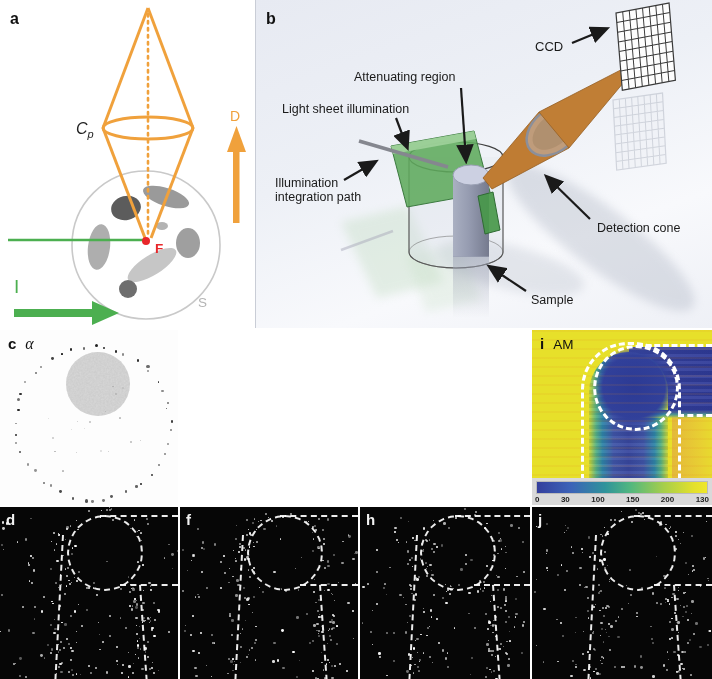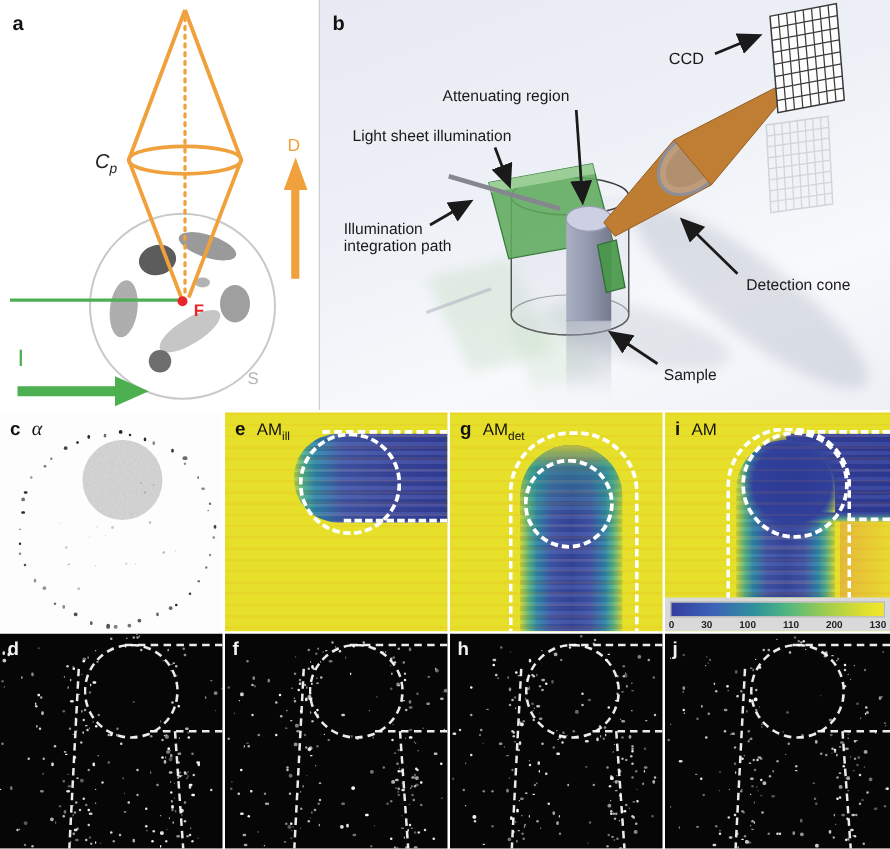--- a/index.html
+++ b/index.html
@@ -291,40 +291,21 @@
         <div class="cdot" style="left: 70.8px; top: 98.6px; height: 1.6px; width: 1.6px; background: rgb(138, 138, 138); opacity: 0.3;"></div>
         <div class="cdot" style="left: 107.9px; top: 120.7px; height: 1.4px; width: 1.4px; background: rgb(138, 138, 138); opacity: 0.47;"></div>
         <div class="cdot" style="left: 139.8px; top: 109.9px; height: 1.1px; width: 1.1px; background: rgb(138, 138, 138); opacity: 0.49;"></div>
         <div class="cdot" style="left: 48.1px; top: 87.6px; height: 1.4px; width: 1.4px; background: rgb(138, 138, 138); opacity: 0.31;"></div>
         <div class="cdot" style="left: 52.3px; top: 107.1px; height: 1.9px; width: 1.9px; background: rgb(138, 138, 138); opacity: 0.48;"></div>
         <div class="cdot" style="left: 75.8px; top: 122.3px; height: 1.1px; width: 1.1px; background: rgb(138, 138, 138); opacity: 0.47;"></div>
         <div class="cdot" style="left: 83.9px; top: 97.8px; height: 1.3px; width: 1.3px; background: rgb(138, 138, 138); opacity: 0.31;"></div>
       </div>
   </div>
 
-  <div id="panel-e" class="panel heat">
-    <div id="e-band"></div>
-    <div class="streaks"></div>
-    <div class="dash-h" style="top:14px;left:78px;right:0;"></div>
-    <div class="dash-h" style="top:85px;left:95px;right:0;"></div>
-    <div class="dash-circle" style="left:59px;top:16px;width:76px;height:76px;"></div>
-    <div class="heat-title">
-      <b>e</b><span class="am"><span>AM</span><sub>ill</sub></span>
-    </div>
-  </div>
-
-  <div id="panel-g" class="panel heat">
-    <div id="g-col"></div>
-    <div class="streaks"></div>
-    <div class="dash-cap" style="left:47px;width:98px;top:15px;bottom:-4px;border-radius:49px 49px 0 0;"></div>
-    <div class="dash-circle" style="left:59px;top:37px;width:66px;height:66px;"></div>
-    <div class="heat-title">
-      <b>g</b><span class="am"><span>AM</span><sub>det</sub></span>
-    </div>
-  </div>
+
 
   <div id="panel-i" class="panel heat">
     <div id="i-orange"></div>
     <div id="i-band"></div>
     <div id="i-band-bottom-fade"></div>
     <div id="i-col"></div>
     <div id="i-junction"></div>
     <div class="streaks"></div>
     <div class="dash-cap" style="left:49px;width:94px;top:12px;bottom:23px;border-radius:47px 47px 0 0;"></div>
     <div class="dash-h" style="top:14px;left:105px;right:0;"></div>
@@ -332,21 +313,21 @@
     <div class="dash-circle" style="left:61px;top:15px;width:80px;height:80px;"></div>
     <div class="heat-title">
       <b>i</b><span class="am">AM</span>
     </div>
     <div id="colorbar">
       <div class="bar"></div>
       <div class="ticks">
         <span>0</span>
         <span>30</span>
         <span>100</span>
-        <span>110</span>
+        <span>150</span>
         <span>200</span>
         <span>130</span>
       </div>
     </div>
   </div>
 
   <div id="panel-d" class="panel bead">
     <div class="bead-dots">
         <div class="dot" style="left: 2.1px; top: 19.9px; height: 2.8px; width: 2.8px; opacity: 0.79;"></div>
         <div class="dot" style="left: 92.8px; top: 74.9px; height: 1.8px; width: 1.8px; opacity: 0.47;"></div>

